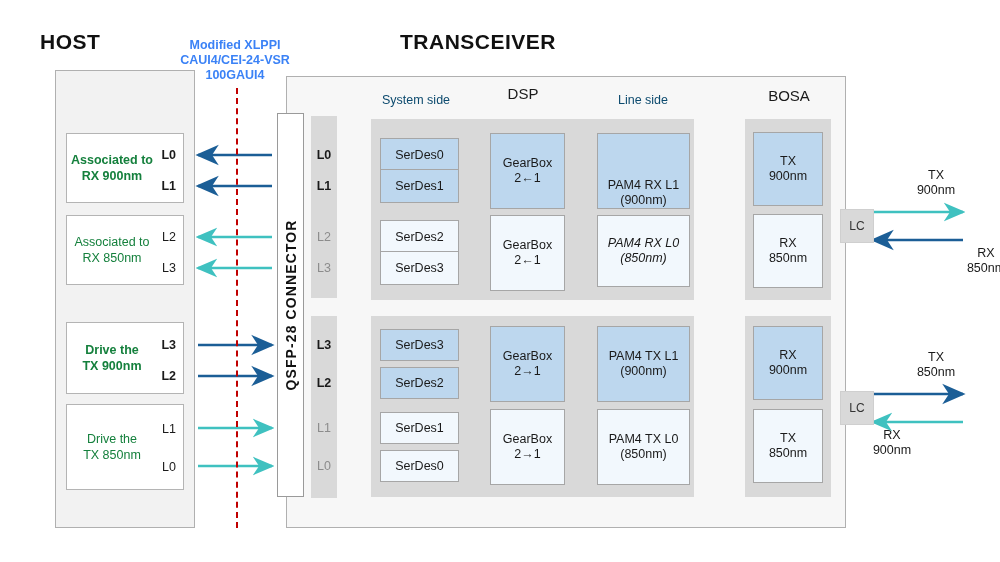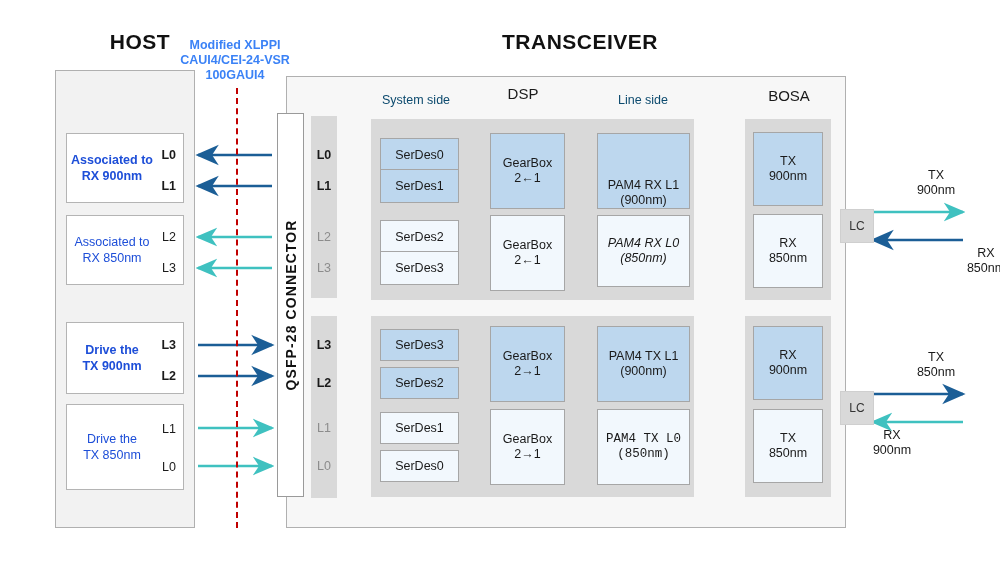--- a/index.html
+++ b/index.html
@@ -1,27 +1,27 @@
 <!DOCTYPE html>
 <html><head>
 <meta charset="utf-8">
 <style>
   html,body{margin:0;padding:0;background:#ffffff;}
   body{width:1000px;height:562px;position:relative;overflow:hidden;
        font-family:"Liberation Sans",sans-serif;color:#1a1a1a;}
   .abs{position:absolute;box-sizing:border-box;}
 
   
-  .title{font-size:21px;font-weight:bold;letter-spacing:.5px;text-align:center;color:#111;}
+  .title{font-size:21px;font-weight:bold;letter-spacing:.5px;color:#111;}
   .redlabel{color:#3b82f6;font-size:12.5px;font-weight:bold;text-align:center;line-height:15px;}
 
   
   .host-outer{border:1px solid #b0b0b0;background:#f2f2f2;}
   .host-box{border:1px solid #b4b4b4;background:#ffffff;display:flex;align-items:center;}
-  .host-box-txt{font-size:12.5px;line-height:16px;text-align:center;width:100%;padding-right:26px;color:#1d4ed8;}
+  .host-box-txt{font-size:12.5px;line-height:16px;text-align:center;width:100%;padding-right:26px;color:#15803d;}
   .host-box-txt.bold{font-weight:bold;}
   .lane-in-box{position:absolute;right:7px;font-size:12.5px;color:#1a1a1a;}
   .lane-in-box.bold{font-weight:bold;}
 
   
   .dashed{border-left:2px dashed #c00000;}
 
   
   .connector{border:1px solid #9a9a9a;background:#ffffff;}
   .connector span{
@@ -264,21 +264,21 @@
     <span>2→1</span>
   </span>
 </div>
 
 <div class="abs blk on" style="left:597px;top:326px;width:93px;height:76px;">
   <span>
     <span>PAM4 TX L1</span><br>
     <span>(900nm)</span>
   </span>
 </div>
-<div class="abs blk off" style="left:597px;top:409px;width:93px;height:76px;font-family:Liberation Mono, monospace;">
+<div class="abs blk off" style="left:597px;top:409px;width:93px;height:76px;">
   <span>
     <span>PAM4 TX L0</span><br>
     <span>(850nm)</span>
   </span>
 </div>
 
 <div class="abs blk on" style="left:753px;top:132px;width:70px;height:74px;">
   <span>
     <span>TX</span><br>
     <span>900nm</span>

